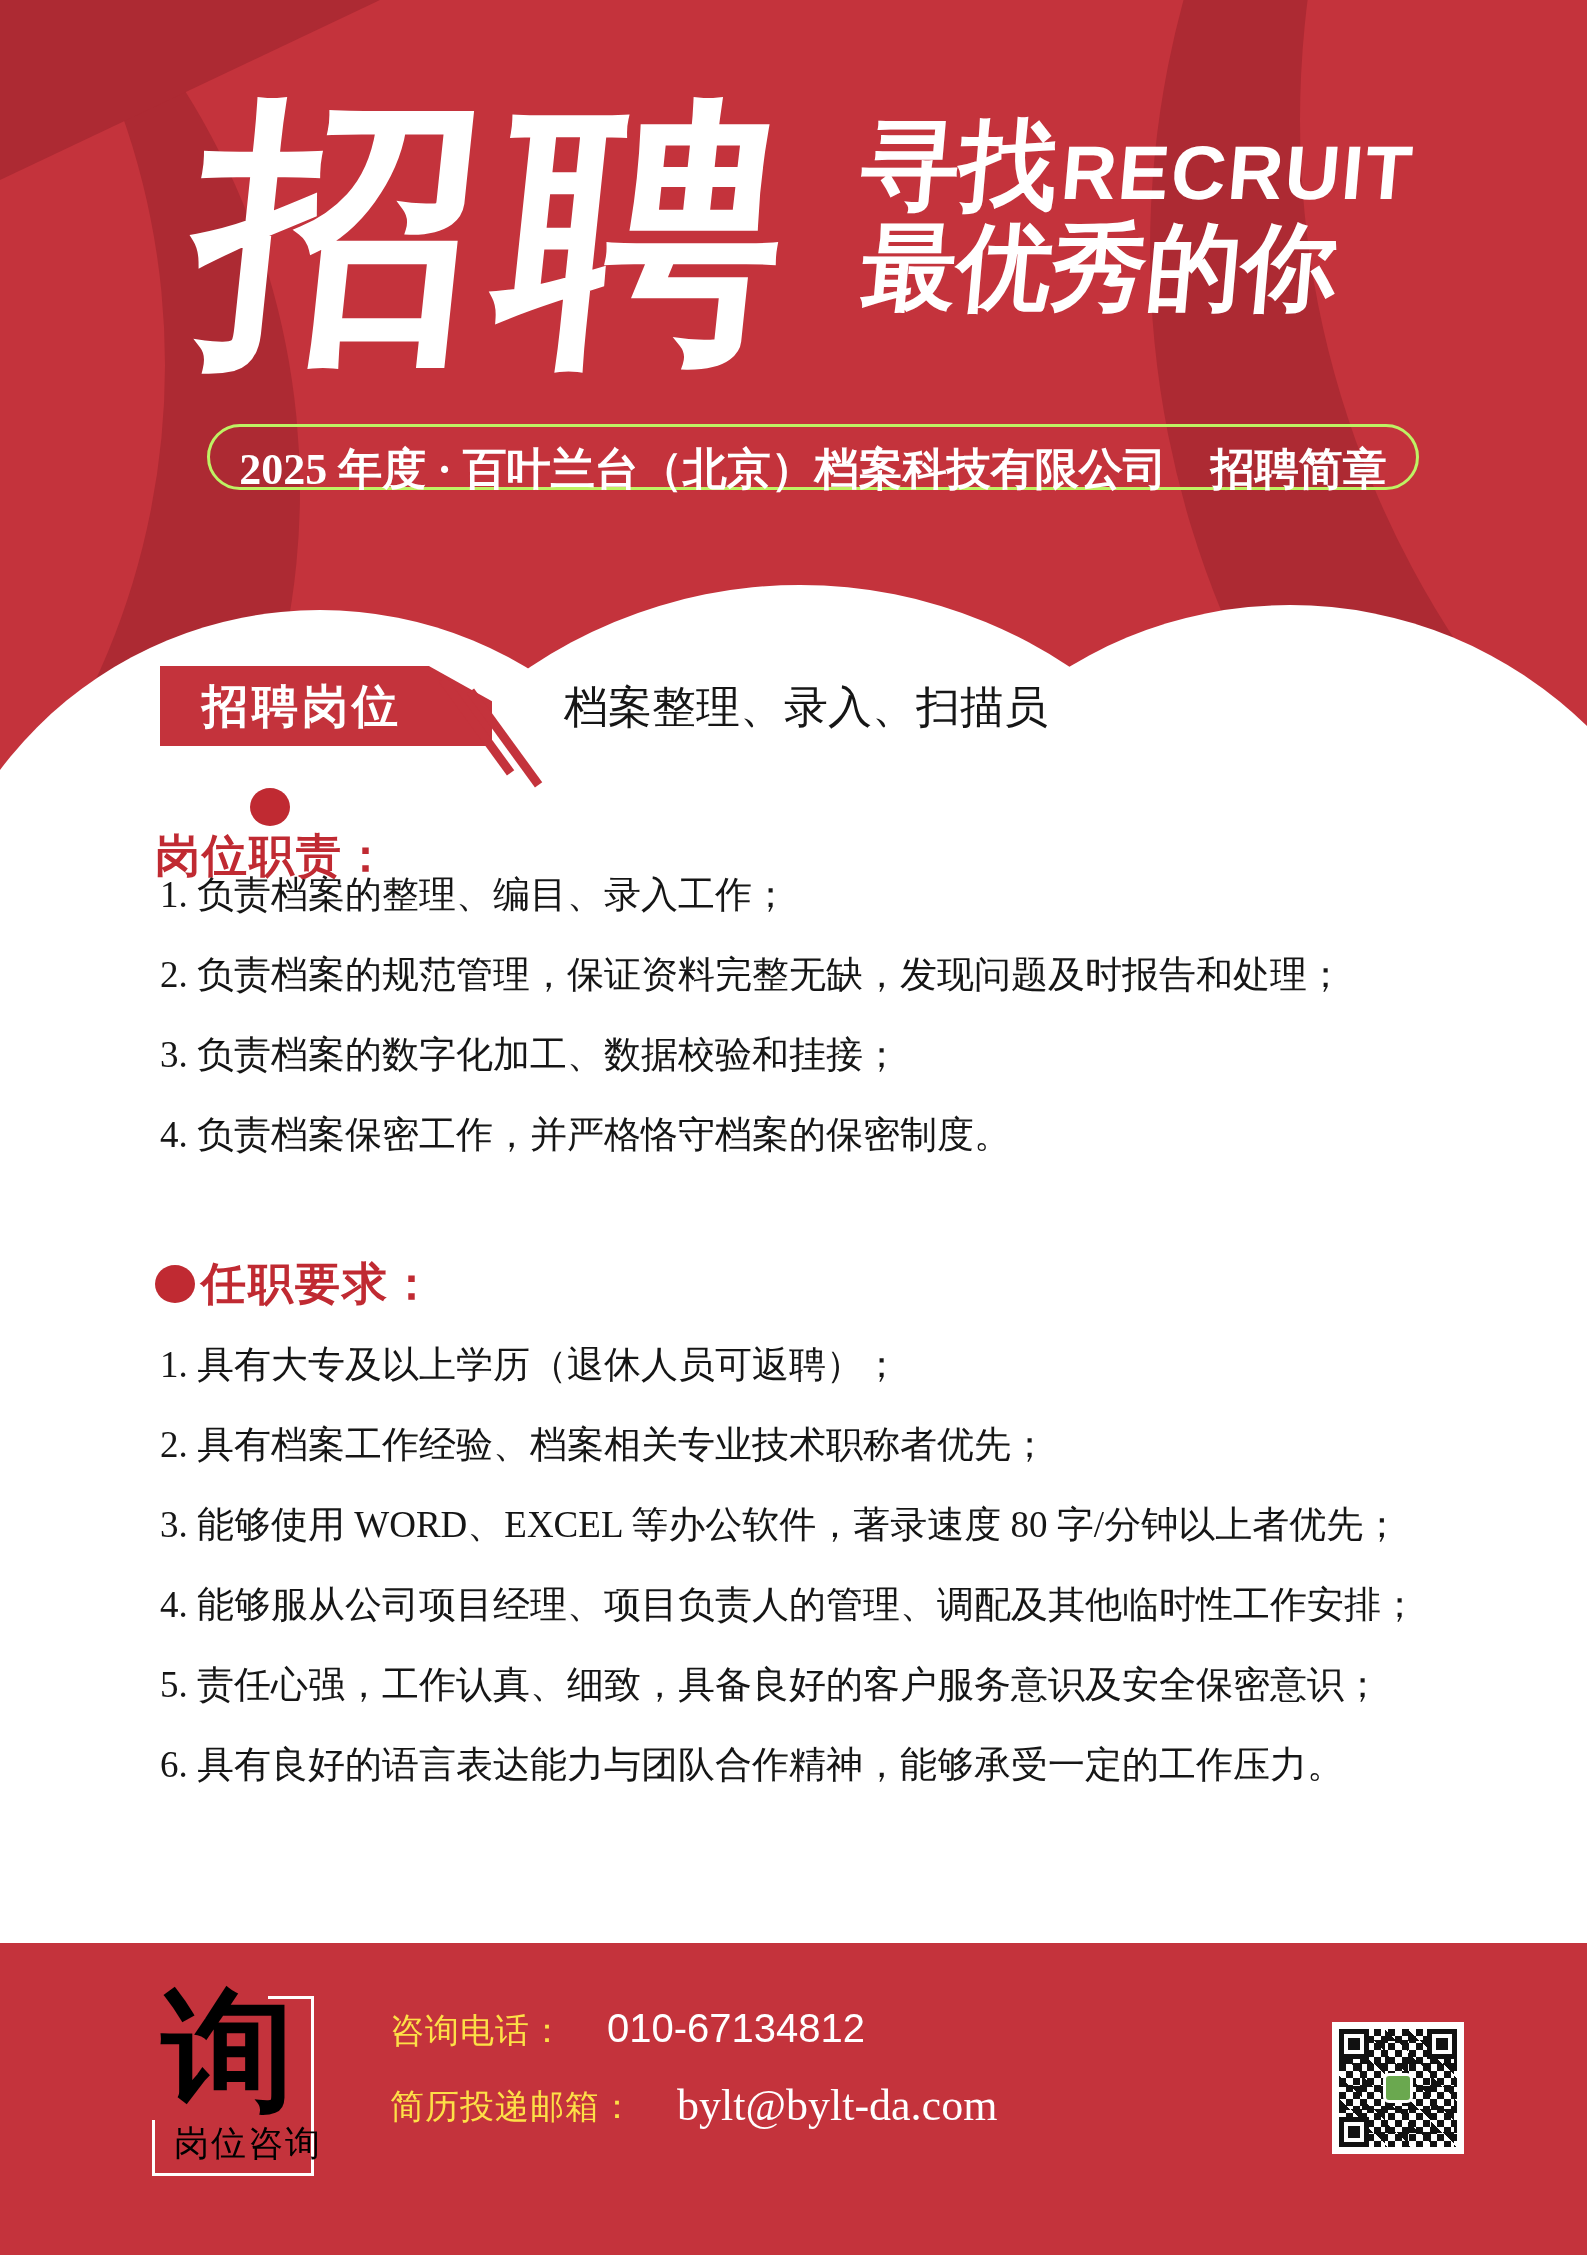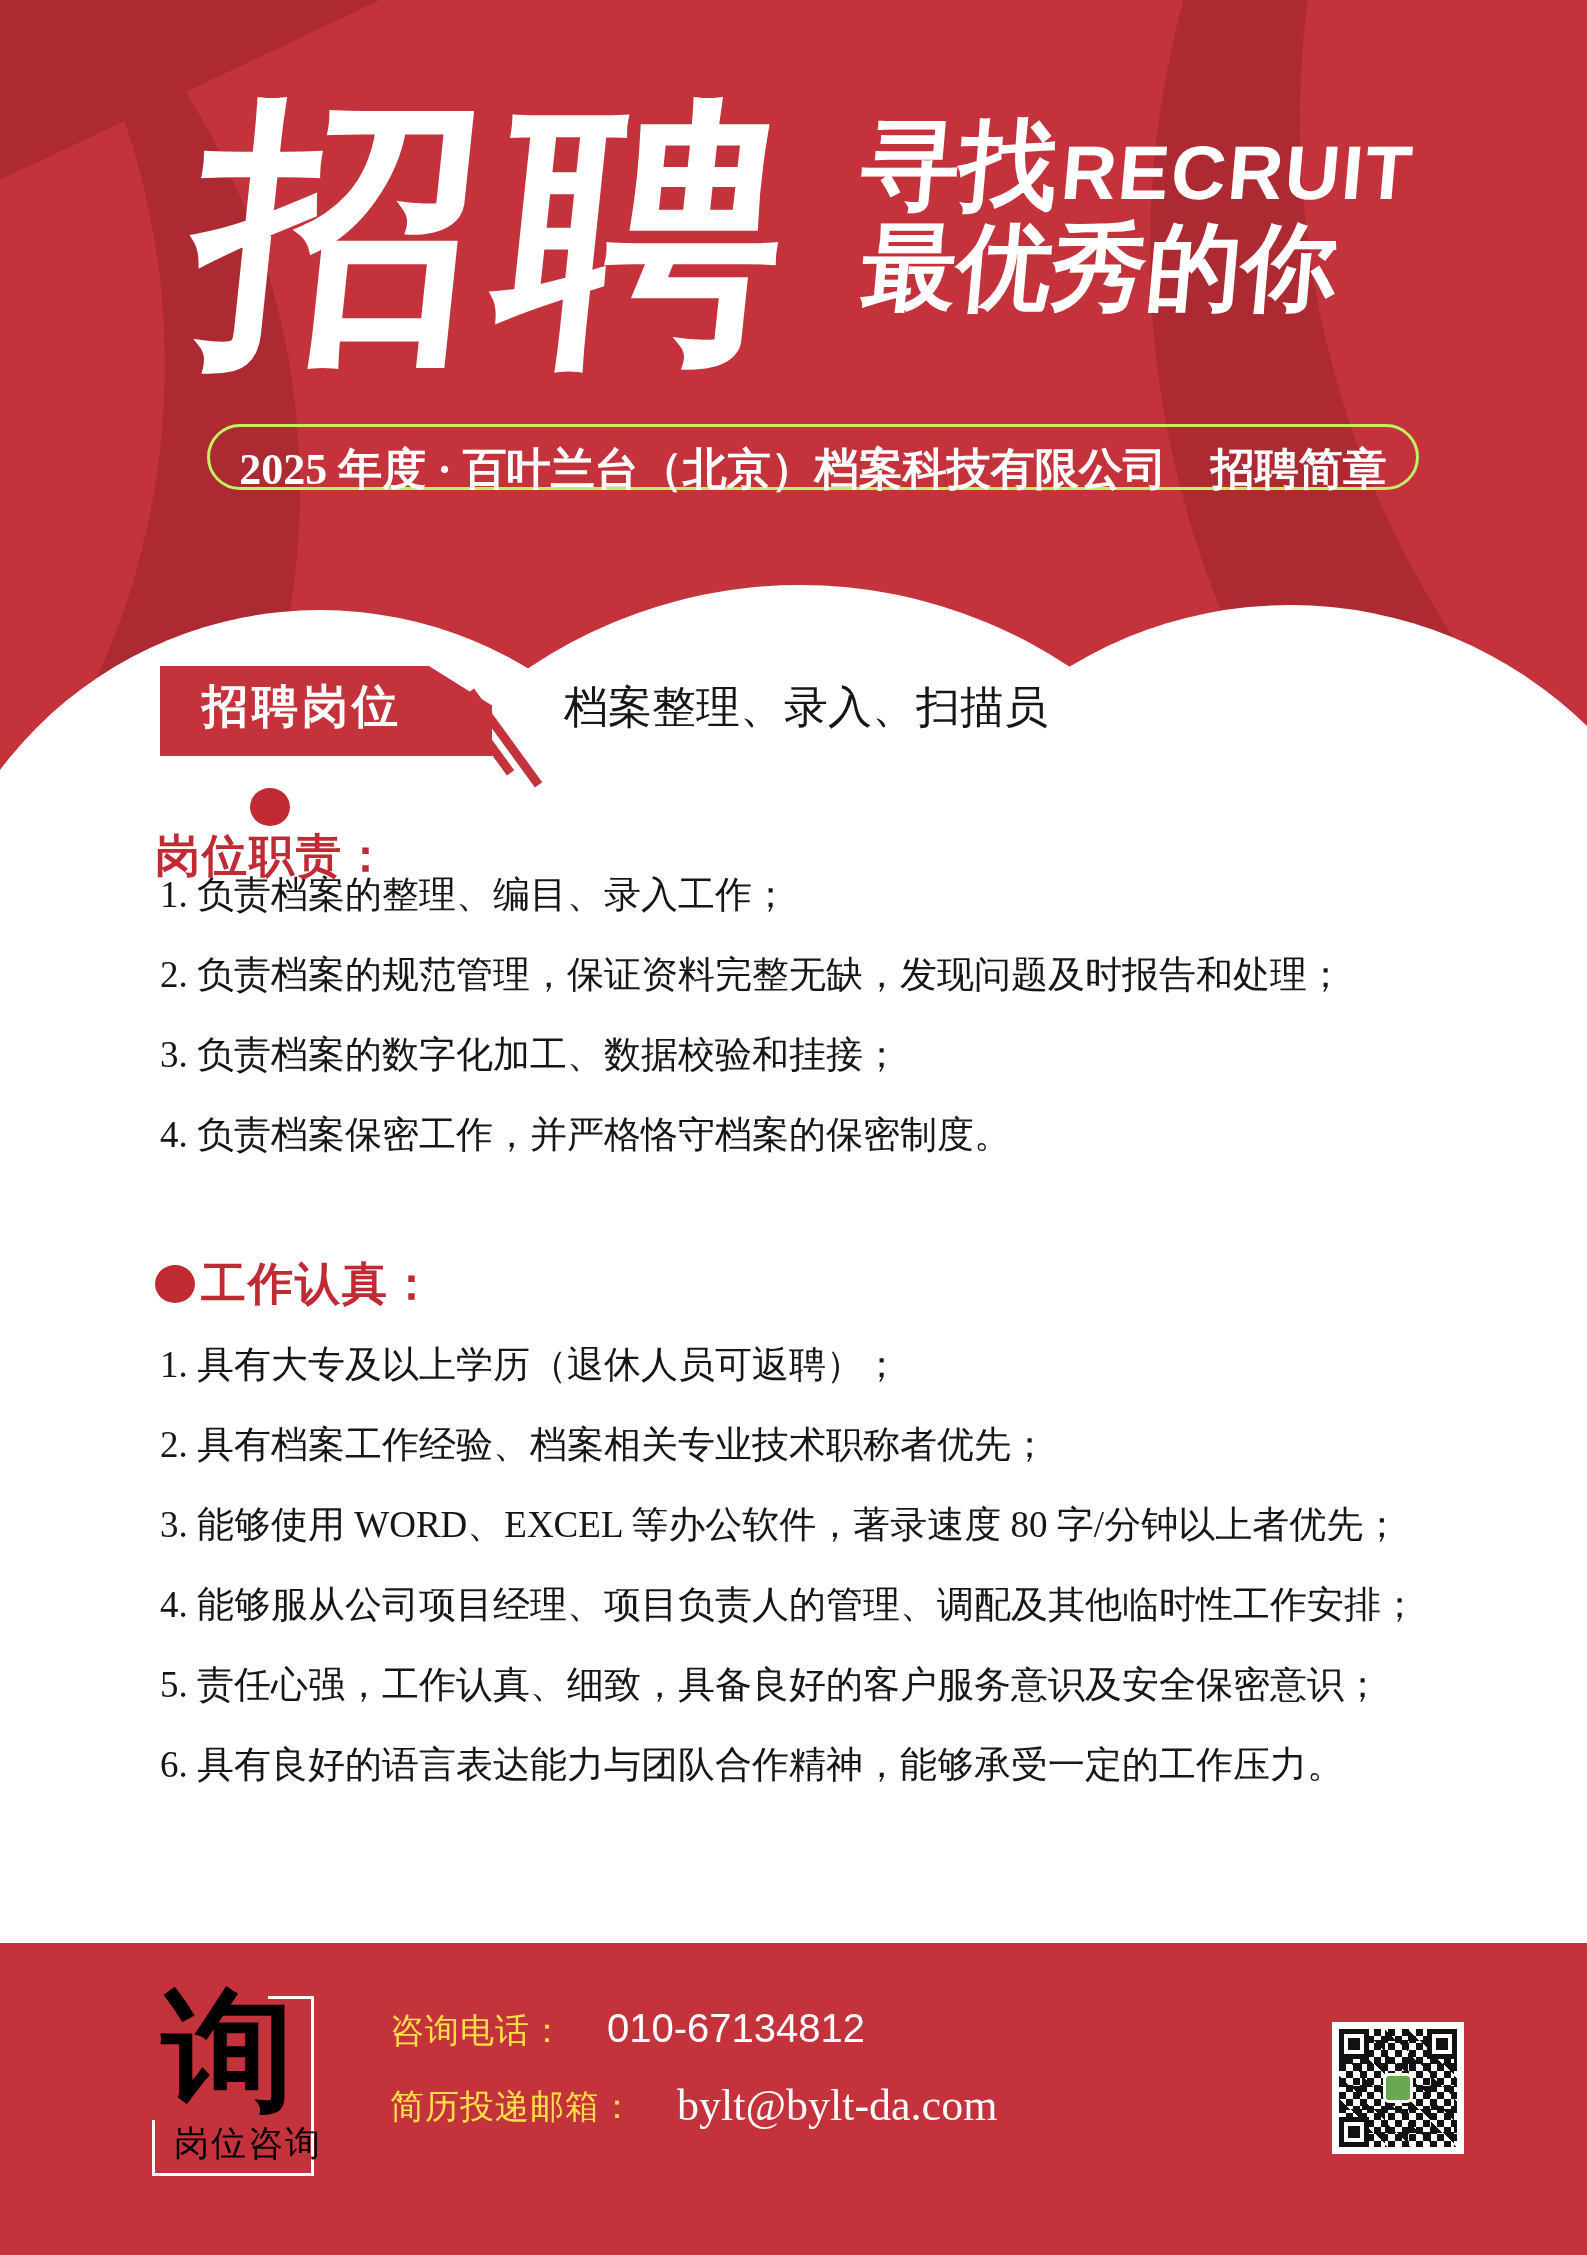--- a/index.html
+++ b/index.html
@@ -58,21 +58,21 @@
   .banner{
     position:absolute;left:207px;top:424px;width:1212px;height:66px;
     border:3px solid #bef264;border-radius:50px;
     box-sizing:border-box;
     color:#fff;font-size:44px;line-height:86px;text-align:center;
     font-family:"Liberation Serif","DejaVu Serif",serif;
     font-weight:700;white-space:nowrap;
   }
   
   .badge{
-    position:absolute;left:160px;top:666px;width:332px;height:90px;
+    position:absolute;left:160px;top:666px;width:332px;height:80px;
     background:var(--red);
     clip-path:polygon(0 0,81% 0,100% 44%,100% 100%,0 100%);
     color:#fff;font-size:46px;font-weight:700;
     line-height:80px;padding-left:42px;box-sizing:border-box;
     letter-spacing:4px;
   }
   .stripe{position:absolute;width:9px;height:116px;background:var(--red);transform:rotate(-36deg);}
   .stripe-1{left:472px;top:668px;}
   .stripe-2{left:500px;top:680px;}
   .pos-title{
@@ -167,21 +167,21 @@
   </div>
   <div class="items items-resp">
     <div class="item">1. 负责档案的整理、编目、录入工作；</div>
     <div class="item">2. 负责档案的规范管理，保证资料完整无缺，发现问题及时报告和处理；</div>
     <div class="item">3. 负责档案的数字化加工、数据校验和挂接；</div>
     <div class="item">4. 负责档案保密工作，并严格恪守档案的保密制度。</div>
   </div>
 
   <div class="sec-head sec-head-2">
     <span class="dot"></span>
-    <span class="txt">工作认真：</span>
+    <span class="txt">任职要求：</span>
   </div>
   <div class="items items-req">
     <div class="item">1. 具有大专及以上学历（退休人员可返聘）；</div>
     <div class="item">2. 具有档案工作经验、档案相关专业技术职称者优先；</div>
     <div class="item">3. 能够使用 WORD、EXCEL 等办公软件，著录速度 80 字/分钟以上者优先；</div>
     <div class="item">4. 能够服从公司项目经理、项目负责人的管理、调配及其他临时性工作安排；</div>
     <div class="item">5. 责任心强，工作认真、细致，具备良好的客户服务意识及安全保密意识；</div>
     <div class="item">6. 具有良好的语言表达能力与团队合作精神，能够承受一定的工作压力。</div>
   </div>
 

